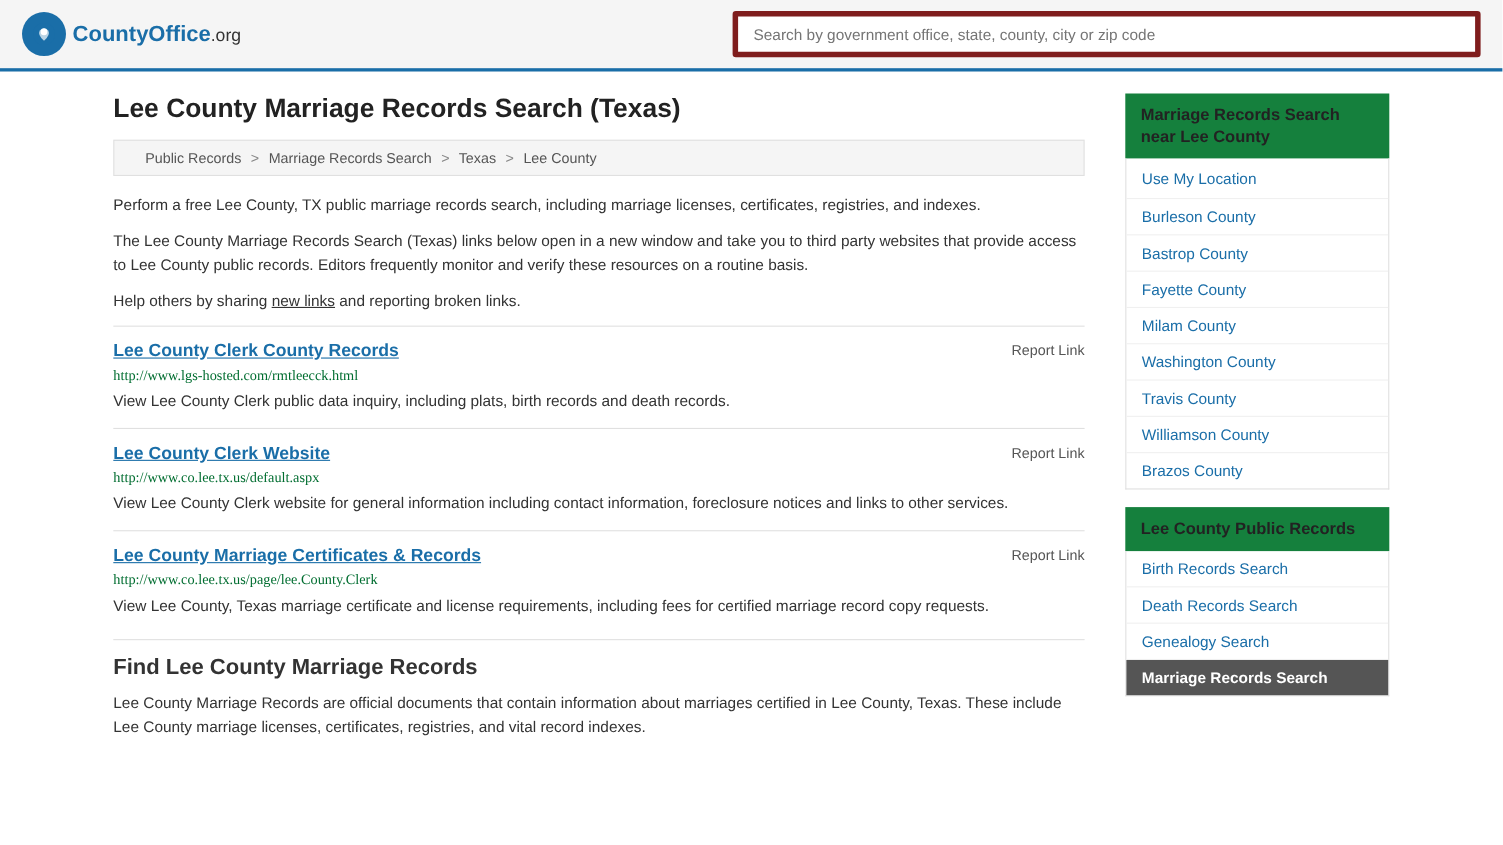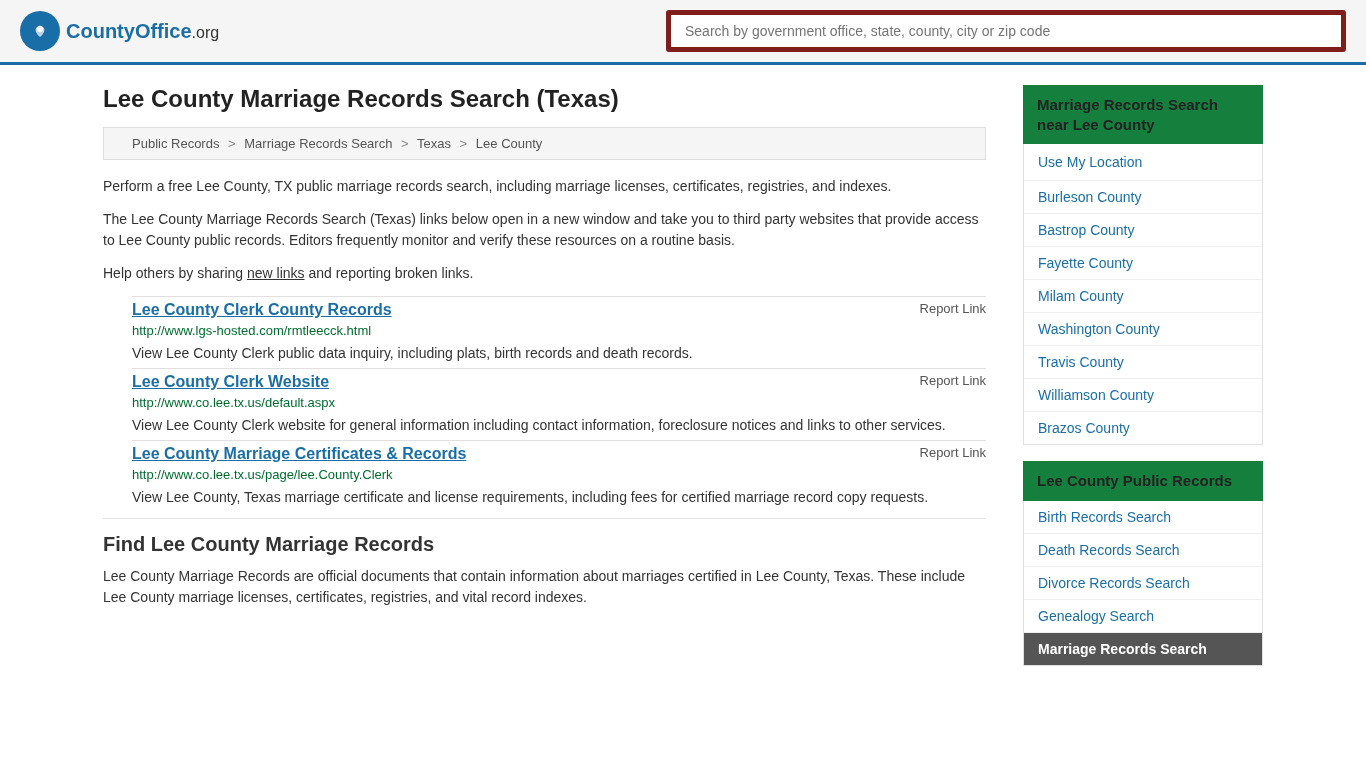--- a/index.html
+++ b/index.html
@@ -105,22 +105,21 @@
       margin-bottom: 12px;
     }
     .desc-text a {
       color: #333;
       text-decoration: underline;
     }
 
     
     .result-item {
       border-top: 1px solid #e0e0e0;
-      padding: 4px 0;
-      margin-left: 29px;
+      padding: 14px 0;
     }
     .result-header {
       display: flex;
       justify-content: space-between;
       align-items: flex-start;
       margin-bottom: 4px;
     }
     .result-title {
       font-size: 16px;
       font-weight: bold;
@@ -132,20 +131,21 @@
       font-size: 13px;
       color: #555;
       cursor: pointer;
       white-space: nowrap;
       margin-left: 10px;
     }
     .result-url {
       color: #006d30;
       font-size: 13px;
       margin-bottom: 5px;
+      font-family: Liberation Serif, serif;
     }
     .result-desc {
       font-size: 14px;
       color: #333;
       line-height: 1.5;
     }
 
     
     .find-section {
       border-top: 1px solid #e0e0e0;
@@ -320,23 +320,20 @@
     <div class="sidebar-section">
       <div class="sidebar-heading">Lee County Public Records</div>
       <ul class="sidebar-list">
         <li>
           <a href="#">Birth Records Search</a>
         </li>
         <li>
           <a href="#">Death Records Search</a>
         </li>
         <li>
-          <a href="#">Divorce Records Search</a>
-        </li>
-        <li>
           <a href="#">Genealogy Search</a>
         </li>
         <li class="active">
           <a href="#">Marriage Records Search</a>
         </li>
       </ul>
     </div>
 
   </aside>
 

